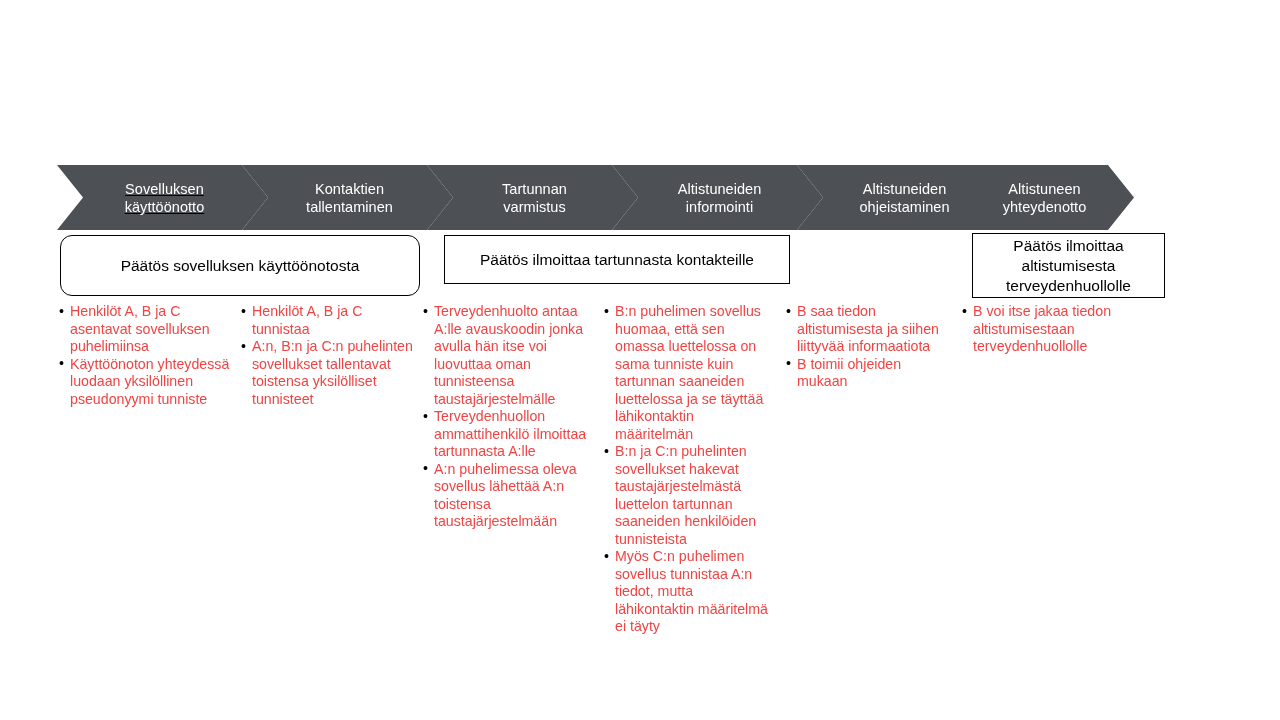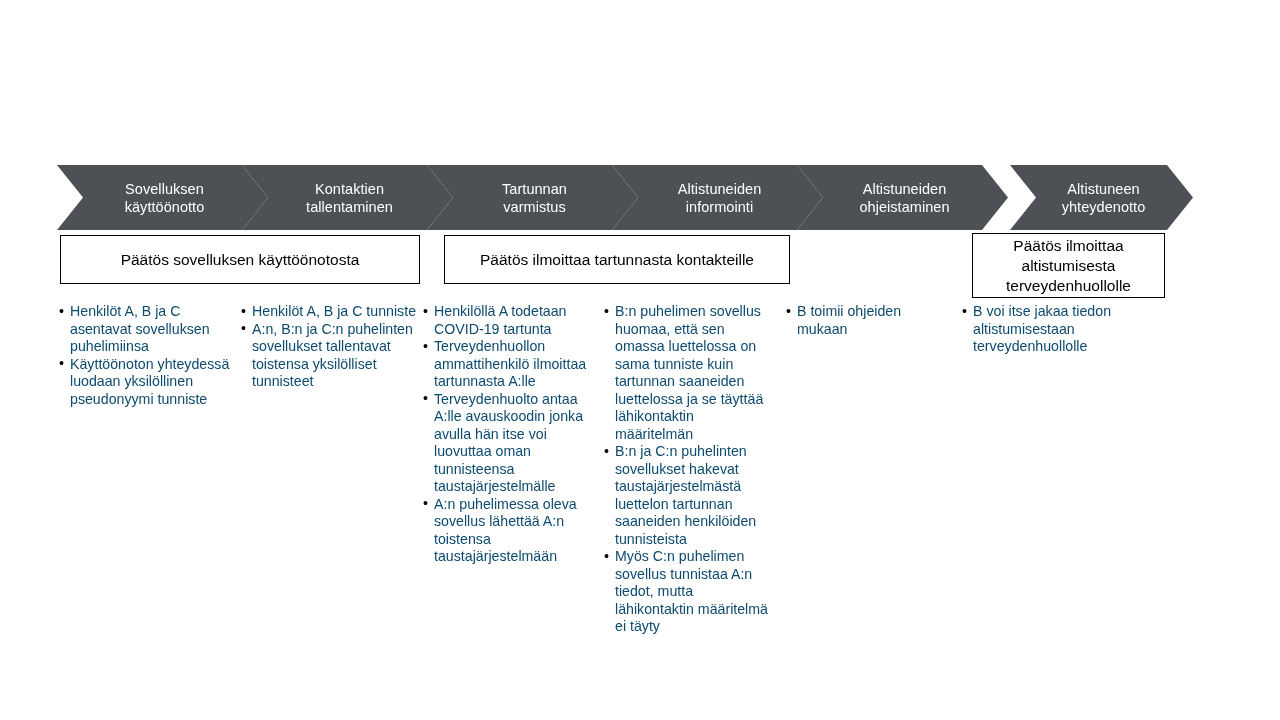--- a/index.html
+++ b/index.html
@@ -39,20 +39,21 @@
     background: #4d5156;
     display: flex;
     align-items: center;
     justify-content: center;
     -webkit-clip-path: polygon(0 0, calc(100% - 26px) 0, 100% 50%, calc(100% - 26px) 100%, 0 100%, 26px 50%);
     clip-path: polygon(0 0, calc(100% - 26px) 0, 100% 50%, calc(100% - 26px) 100%, 0 100%, 26px 50%);
   }
   .chevron.first {
     -webkit-clip-path: polygon(0 0, calc(100% - 26px) 0, 100% 50%, calc(100% - 26px) 100%, 0 100%, 26px 50%);
     clip-path: polygon(0 0, calc(100% - 26px) 0, 100% 50%, calc(100% - 26px) 100%, 0 100%, 26px 50%);
+    text-decoration: underline;
   }
   .chevron-label {
     color: #ffffff;
     font-size: 14.5px;
     line-height: 18px;
     text-align: center;
     padding-left: 14px;
     padding-right: 10px;
     white-space: pre-line;
     letter-spacing: 0.05px;
@@ -86,21 +87,21 @@
     margin: 0;
     padding: 0;
     list-style: none;
   }
   .bullet-item {
     position: relative;
     padding-left: 11px;
     margin: 0 0 0 0;
     font-size: 14.2px;
     line-height: 17.5px;
-    color: #0c4a6e;
+    color: #ef4444;
   }
   .bullet-item::before {
     content: "\2022";
     position: absolute;
     left: 0;
     top: -0.5px;
     font-size: 14.2px;
     line-height: 17.5px;
     color: #000000;
   }
@@ -124,27 +125,27 @@
 tallentaminen</span>
     </div>
     <div class="chevron" style="left:555px; width:211px;">
       <span class="chevron-label">Altistuneiden
 informointi</span>
     </div>
     <div class="chevron" style="left:740px; width:211px;">
       <span class="chevron-label">Altistuneiden
 ohjeistaminen</span>
     </div>
-    <div class="chevron" style="left:953px; width:183px;">
+    <div class="chevron" style="left:894px; width:183px;">
       <span class="chevron-label">Altistuneen
 yhteydenotto</span>
     </div>
   </div>
 
-  <div class="decision-box" style="left:60px; top:235px; width:360px; height:49px;">
+  <div class="decision-box" style="left:60px; top:235px; width:360px; height:61px;border-radius:12px;">
     <span class="decision-label">Päätös sovelluksen käyttöönotosta</span>
   </div>
 
   <div class="decision-box" style="left:444px; top:235px; width:346px; height:49px;">
     <span class="decision-label">Päätös ilmoittaa tartunnasta kontakteille</span>
   </div>
 
   <div class="decision-box" style="left:972px; top:233px; width:193px; height:65px;justify-content:center;">
     <span class="decision-label">Päätös ilmoittaa
 altistumisesta
@@ -153,44 +154,44 @@
 
   <div class="bullet-col" style="left:59px; top:303px; width:172px;">
     <ul class="bullet-list">
       <li class="bullet-item">Henkilöt A, B ja C asentavat sovelluksen puhelimiinsa</li>
       <li class="bullet-item">Käyttöönoton yhteydessä luodaan yksilöllinen pseudonyymi tunniste</li>
     </ul>
   </div>
 
   <div class="bullet-col" style="left:241px; top:303px; width:176px;">
     <ul class="bullet-list">
-      <li class="bullet-item">Henkilöt A, B ja C tunniste</li>
+      <li class="bullet-item">Henkilöt A, B ja C tunnistaa</li>
       <li class="bullet-item">A:n, B:n ja C:n puhelinten sovellukset tallentavat toistensa yksilölliset tunnisteet</li>
     </ul>
   </div>
 
   <div class="bullet-col" style="left:423px; top:303px; width:168px;">
     <ul class="bullet-list">
-      <li class="bullet-item">Henkilöllä A todetaan COVID-19 tartunta</li>
+      <li class="bullet-item">Terveydenhuolto antaa A:lle avauskoodin jonka avulla hän itse voi luovuttaa oman tunnisteensa taustajärjestelmälle</li>
       <li class="bullet-item">Terveydenhuollon ammattihenkilö ilmoittaa tartunnasta A:lle</li>
-      <li class="bullet-item">Terveydenhuolto antaa A:lle avauskoodin jonka avulla hän itse voi luovuttaa oman tunnisteensa taustajärjestelmälle</li>
       <li class="bullet-item">A:n puhelimessa oleva sovellus lähettää A:n toistensa taustajärjestelmään</li>
     </ul>
   </div>
 
   <div class="bullet-col" style="left:604px; top:303px; width:166px;">
     <ul class="bullet-list">
       <li class="bullet-item">B:n puhelimen sovellus huomaa, että sen omassa luettelossa on sama tunniste kuin tartunnan saaneiden luettelossa ja se täyttää lähikontaktin määritelmän</li>
       <li class="bullet-item">B:n ja C:n puhelinten sovellukset hakevat taustajärjestelmästä luettelon tartunnan saaneiden henkilöiden tunnisteista</li>
       <li class="bullet-item">Myös C:n puhelimen sovellus tunnistaa A:n tiedot, mutta lähikontaktin määritelmä ei täyty</li>
     </ul>
   </div>
 
   <div class="bullet-col" style="left:786px; top:303px; width:160px;">
     <ul class="bullet-list">
+      <li class="bullet-item">B saa tiedon altistumisesta ja siihen liittyvää informaatiota</li>
       <li class="bullet-item">B toimii ohjeiden mukaan</li>
     </ul>
   </div>
 
   <div class="bullet-col" style="left:962px; top:303px; width:152px;">
     <ul class="bullet-list">
       <li class="bullet-item">B voi itse jakaa tiedon altistumisestaan terveydenhuollolle</li>
     </ul>
   </div>
 

